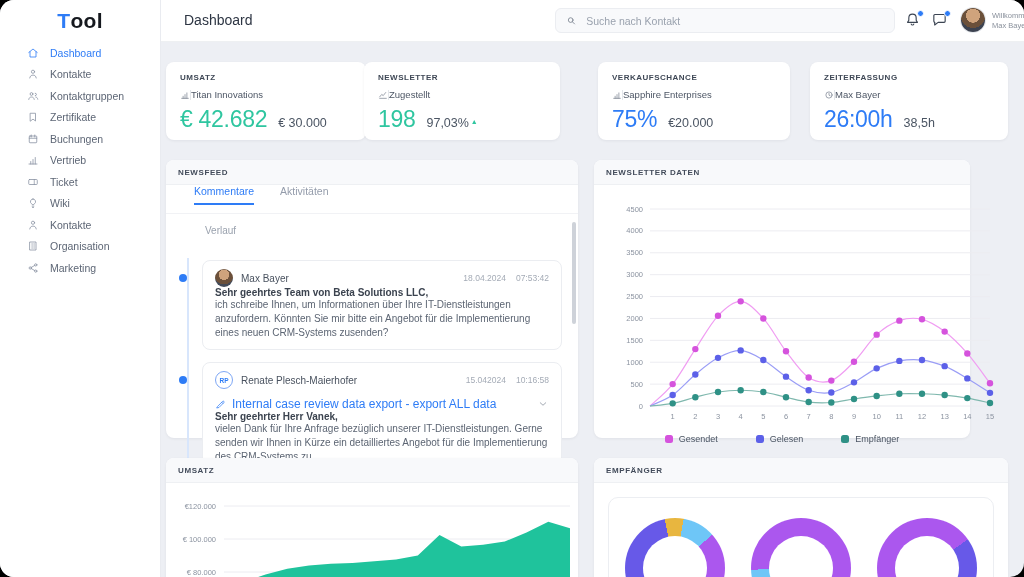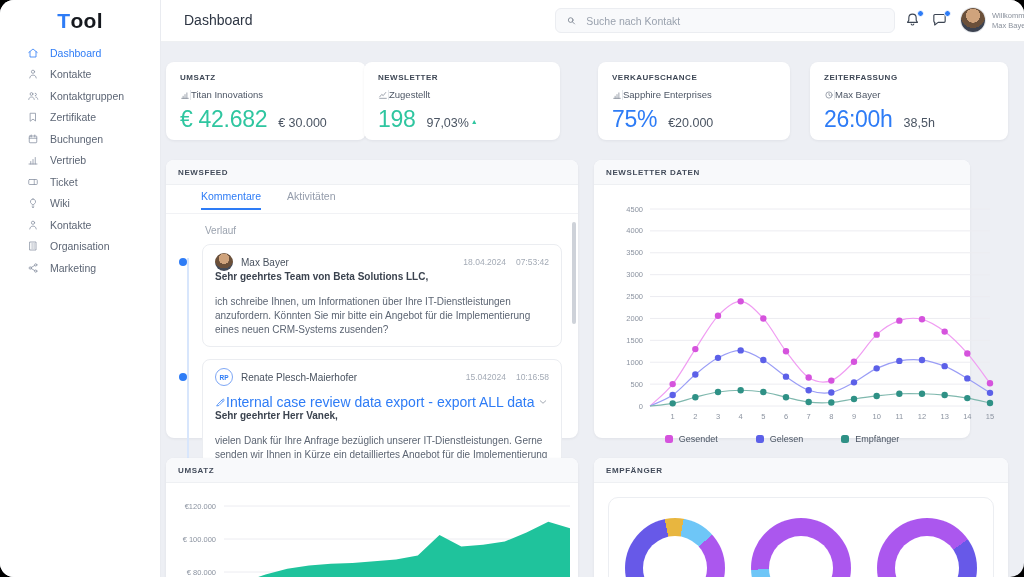--- a/index.html
+++ b/index.html
@@ -40,39 +40,39 @@
   .kpi-sec{font-size:12.5px;color:#4b5563}
   .kpi-trend{font-size:7px;vertical-align:3px}
   
   .panel{position:absolute;background:#fff;border-radius:8px;box-shadow:0 1px 3px rgba(16,24,40,.06)}
   .panel-h{height:24px;background:#f8f9fb;border-bottom:1px solid #eef0f3;border-radius:8px 8px 0 0;display:flex;align-items:center;padding-left:12px;font-size:8px;font-weight:700;letter-spacing:.6px;color:#434c5b}
   #panel-newsfeed{left:166px;top:160px;width:412px;height:278px}
   #panel-nl{left:594px;top:160px;width:376px;height:278px}
   #panel-umsatz{left:166px;top:458px;width:412px;height:220px}
   #panel-emp{left:594px;top:458px;width:414px;height:220px}
   
-  .tabs{display:flex;gap:26px;padding:0 35px;border-bottom:1px solid #f1f2f5;height:28px;align-items:center}
+  .tabs{display:flex;gap:26px;padding:0 28px;border-bottom:1px solid #f1f2f5;height:28px;align-items:flex-start}
   .tab{font-size:10.5px;color:#949cab;padding-bottom:6px;border-bottom:2px solid transparent;margin-bottom:-1px;cursor:pointer}
   .tab.active{color:#2e7cf6;border-bottom-color:#2e7cf6}
   .feed{position:relative;padding:6px 16px 0 36px}
-  .verlauf{font-size:10px;color:#9aa2ae;margin:5px 0 8px 3px}
+  .verlauf{font-size:10px;color:#9aa2ae;margin:5px 0 24px 3px}
   .timeline{position:absolute;left:21px;top:44px;height:200px;width:2px;background:#d8e6fc}
   .comment{position:relative;border:1px solid #ebedf1;border-radius:8px;padding:8px 12px 10px;margin-bottom:12px;background:#fff}
   .comment-dot{position:absolute;left:-24px;top:13px;width:8px;height:8px;border-radius:50%;background:#2e7cf6}
   .c-head{display:flex;align-items:center;gap:8px}
   .c-avatar{width:18px;height:18px;border-radius:50%;flex:0 0 auto;
     background:radial-gradient(circle at 50% 32%, #cfa37c 0 34%, #6b503a 35% 62%, #434a58 63%)}
   .c-initials{width:18px;height:18px;border-radius:50%;flex:0 0 auto;box-sizing:border-box;border:1.4px solid #7ea7f5;color:#2e7cf6;font-size:6.5px;font-weight:700;display:flex;align-items:center;justify-content:center}
   .c-name{font-size:10px;color:#49525f}
   .c-dates{margin-left:auto;font-size:8.5px;color:#a4abb6;display:flex;gap:10px}
-  .c-link{display:flex;align-items:center;margin-top:8px;font-size:14px;color:#2e7cf6;cursor:pointer}
+  .c-link{display:flex;align-items:center;gap:6px;margin-top:8px;font-size:12px;color:#2e7cf6;cursor:pointer}
   .c-link svg{width:11px;height:11px}
   .c-link .chev{margin-left:auto;color:#8b93a0;cursor:pointer}
   .c-greet{font-size:10px;font-weight:700;color:#3b434f;}
-  .c-body{font-size:10px;color:#5c6573;line-height:1.38;margin-top:13px}
+  .c-body{font-size:10px;color:#5c6573;line-height:1.38;margin-top:0}
   .c-foot{display:flex;align-items:center;gap:6px;margin-top:8px;font-size:10px;color:#2e7cf6;cursor:pointer}
   .c-foot svg{width:11px;height:11px}
   .scrollbar{position:absolute;right:2px;top:62px;width:4px;height:102px;background:#ced2d9;border-radius:2px;cursor:pointer}
   
   .chart-wrap{position:absolute;left:10px;top:28px}
   .nl-legend{position:absolute;left:0;top:274px;width:100%;display:flex;justify-content:center;gap:38px}
   .lg-item{display:flex;align-items:center;gap:6px;cursor:pointer}
   .lg-chip{width:8px;height:8px;border-radius:2.5px}
   .lg-label{font-size:9px;color:#4b5563}
   .tick-label{font-size:7.5px;fill:#8b93a0;font-family:"Liberation Sans",sans-serif}

